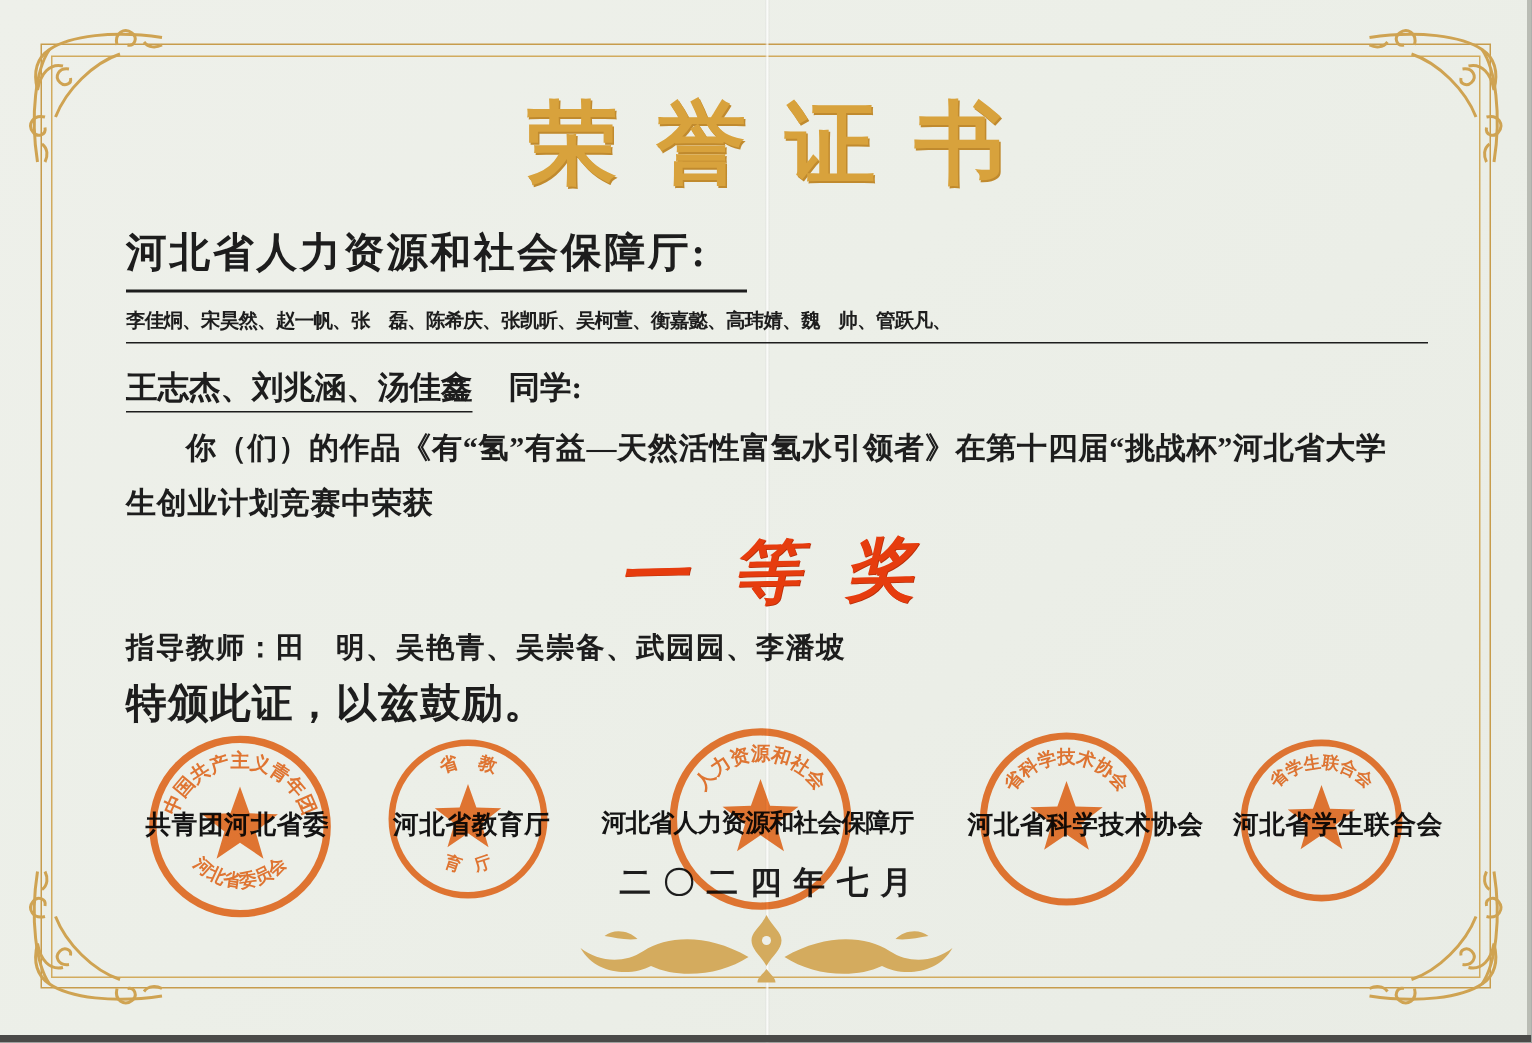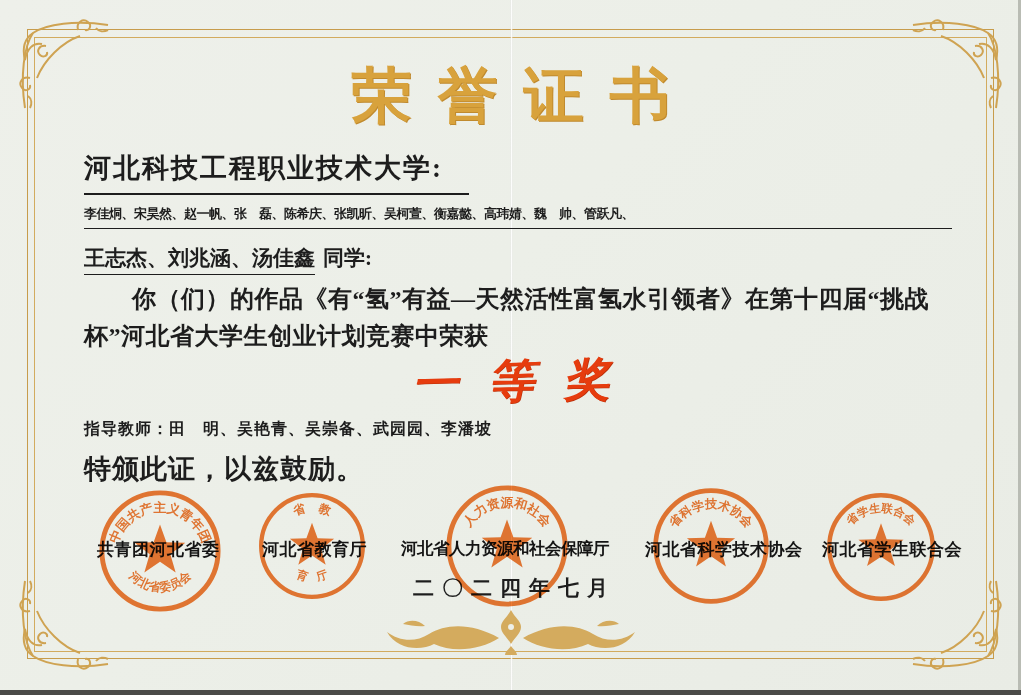--- a/index.html
+++ b/index.html
@@ -47,36 +47,36 @@
     font-size:13px;font-weight:600;letter-spacing:-0.5px;
     white-space:nowrap;
     border-bottom:1.6px solid #1d1d1d;
     padding-bottom:5px;
   }
   .names2{
     position:absolute;left:84px;top:244px;
     font-size:21px;font-weight:600;white-space:nowrap;
   }
   .names2 .u{border-bottom:1.6px solid #1d1d1d;padding-bottom:4px;}
-  .names2 .suffix{margin-left:8px;}
+  .names2 .suffix{margin-left:24px;}
   .body-par{
     position:absolute;left:84px;top:281px;width:858px;
-    font-size:24px;font-weight:600;line-height:37px;
+    font-size:20px;font-weight:600;line-height:37px;
     text-indent:2em;letter-spacing:0.5px;
   }
   .award{
     position:absolute;left:0;right:0;top:351px;
     text-align:center;
     font-size:46px;font-weight:700;font-style:italic;
     letter-spacing:30px;text-indent:30px;
     color:#e63c0e;
     transform:rotate(-1.5deg);
     text-shadow:0.5px 0.5px 0 #b82f0a;
   }
-  .advisors{position:absolute;left:84px;top:419px;font-size:16px;font-weight:600;letter-spacing:1px;}
+  .advisors{position:absolute;left:84px;top:419px;font-size:19px;font-weight:600;letter-spacing:1px;}
   .closing{position:absolute;left:84px;top:451px;font-size:27px;font-weight:600;letter-spacing:1px;}
 
   .seal{position:absolute;mix-blend-mode:multiply;opacity:0.92;}
   .org-label{
     position:absolute;top:538px;
     font-size:17px;font-weight:700;letter-spacing:0.5px;
     white-space:nowrap;color:#141414;
   }
   .org-label.wide{font-size:16.5px;letter-spacing:-0.5px;}
   .date{
@@ -137,21 +137,21 @@
       <path d="M62,14 c-2,-8 5,-12 10,-8 c4,3 2,9 -3,8"></path>
       <path d="M14,62 c-8,-2 -12,5 -8,10 c3,4 9,2 8,-3"></path>
       <path d="M30,30 c-7,-1 -10,5 -6,9 c3,3 8,1 7,-3"></path>
       <path d="M64,20 C46,26 28,44 21,62"></path>
       <path d="M80,12 c3,4 8,4 12,2"></path>
       <path d="M12,80 c4,3 4,8 2,12"></path>
     </svg>
   </div>
 
   <div class="title">荣誉证书</div>
-  <div class="school">河北科技工程职业技术大学:</div>
+  <div class="school">河北省人力资源和社会保障厅:</div>
   <div class="names1">李佳烔、宋昊然、赵一帆、张　磊、陈希庆、张凯昕、吴柯萱、衡嘉懿、高玮婧、魏　帅、管跃凡、</div>
   <div class="names2">
     <span class="u">王志杰、刘兆涵、汤佳鑫</span><span class="suffix">同学:</span>
   </div>
   <div class="body-par">你（们）的作品《有“氢”有益—天然活性富氢水引领者》在第十四届“挑战杯”河北省大学生创业计划竞赛中荣获</div>
   <div class="award">一等奖</div>
   <div class="advisors">指导教师：田　明、吴艳青、吴崇备、武园园、李潘坡</div>
   <div class="closing">特颁此证，以兹鼓励。</div>
 
   <div class="org-label" style="left:97px">共青团河北省委</div>

